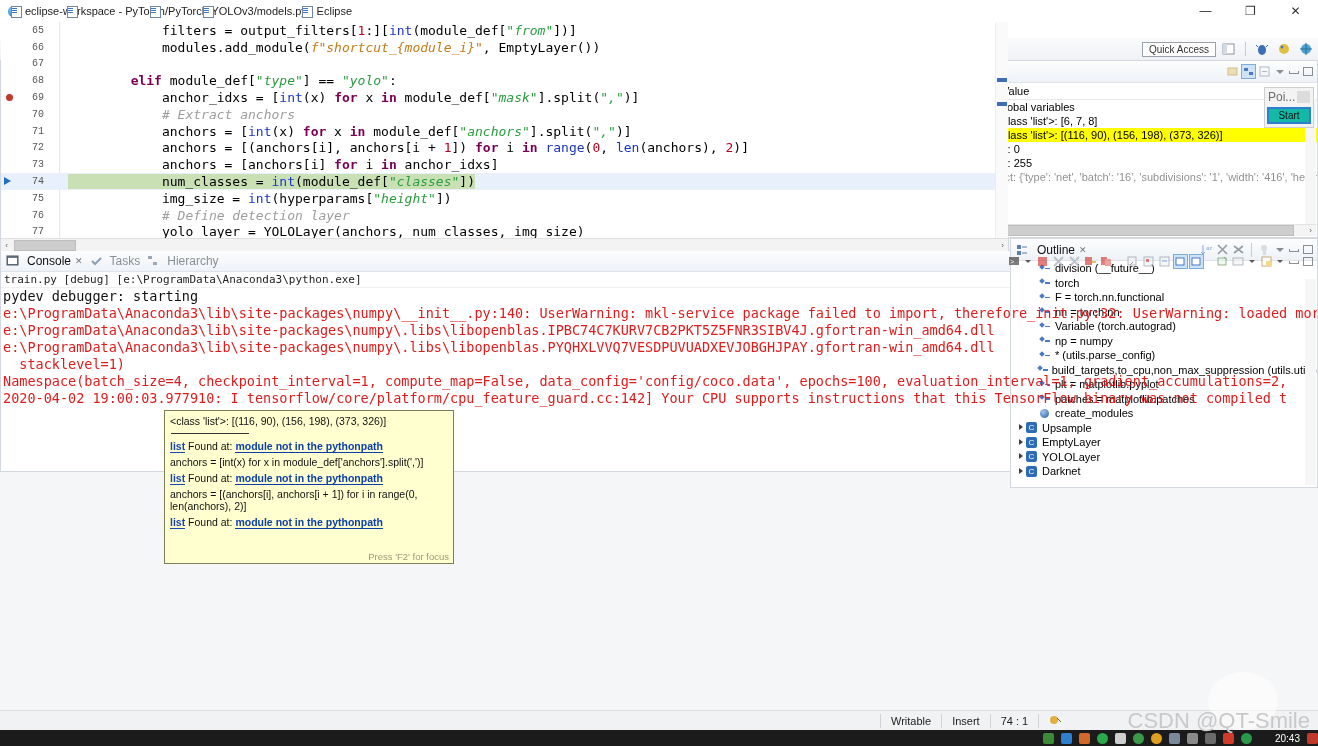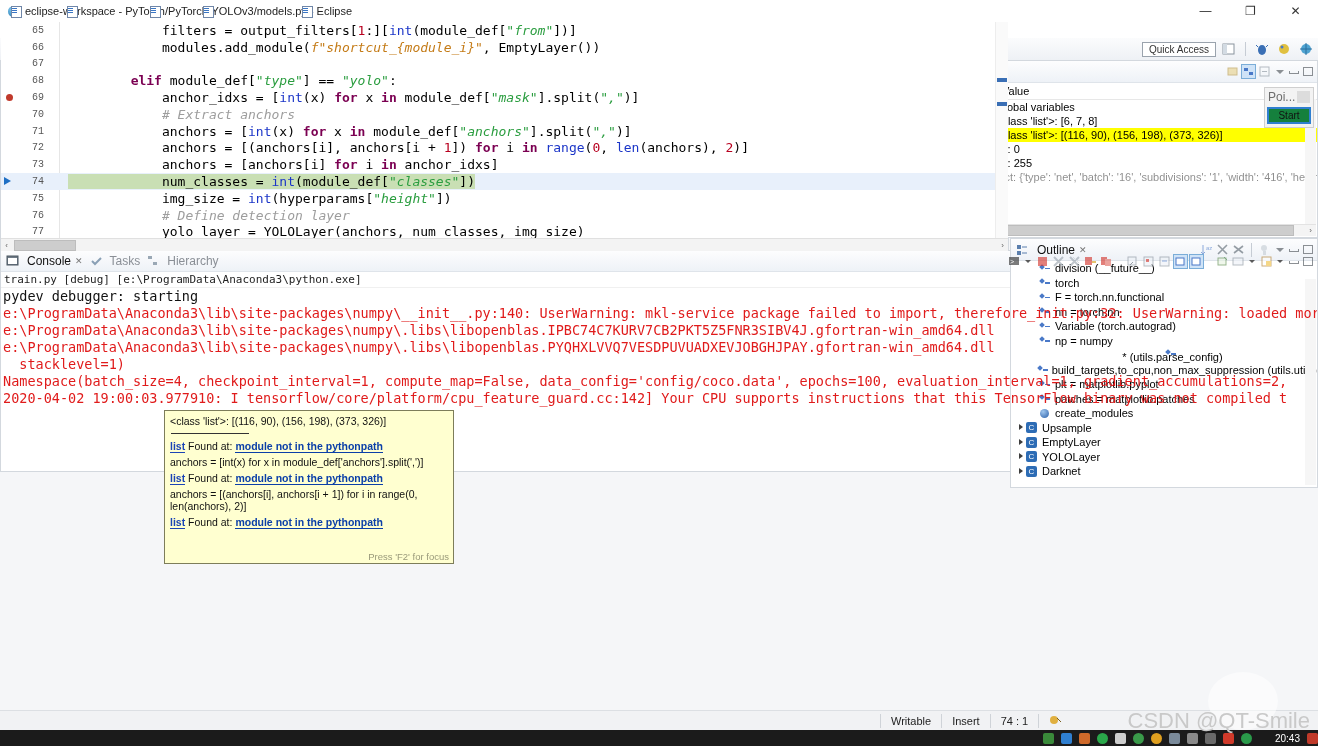--- a/index.html
+++ b/index.html
@@ -98,21 +98,21 @@
   .var-hscroll{position:absolute;left:1px;right:1px;bottom:1px;height:11px;background:#f4f4f4;
                border-top:1px solid #e3e3e3;display:flex;align-items:center;}
   .hs-thumb{height:9px;background:#cdcdcd;border:1px solid #bdbdbd;flex:1;margin:0 11px;}
   .hs-arr{width:11px;text-align:center;font-size:8px;color:#666;}
   .var-vscroll{position:absolute;right:1px;top:38px;bottom:13px;width:11px;background:#f6f6f6;}
 
   .popover{position:absolute;right:3px;top:26px;width:48px;background:#f3f3f3;
            border:1px solid #cfcfcf;z-index:40;}
   .pop-top{display:flex;align-items:center;justify-content:space-between;padding:2px 3px;font-size:12px;color:#6e6e6e;}
   .pop-sq{width:13px;height:12px;background:#dcdcdc;}
-  .pop-start{margin:1px 2px 3px 2px;border:2px solid #2f7fd0;background:#15803d;
+  .pop-start{margin:1px 2px 3px 2px;border:2px solid #2f7fd0;background:#14b8a6;
              text-align:center;font-size:10px;padding:1px 0;color:#111;}
 
   
   #editor{left:0;top:238px;width:1009px;height:250px;background:#fff;border:1px solid #d3d8de;
           box-sizing:border-box;}
   .ed-tabs{height:20px;background:linear-gradient(#f3f6f9,#e7ecf2);display:flex;align-items:flex-end;
            border-bottom:1px solid #cdd4dc;}
   .ed-tab{display:flex;align-items:center;gap:4px;height:19px;padding:0 9px;font-size:11.5px;
           color:#333;box-sizing:border-box;}
   .ed-tab.active{background:#fff;border:1px solid #cdd4dc;border-bottom:1px solid #fff;color:#000;}
@@ -696,21 +696,21 @@
         <div class="ol-row" style="padding-left: 17px;">
           <span class="ol-arrow"></span>
           <span class="ico-imp"></span>
           <span>Variable (torch.autograd)</span>
         </div>
         <div class="ol-row" style="padding-left: 17px;">
           <span class="ol-arrow"></span>
           <span class="ico-imp"></span>
           <span>np = numpy</span>
         </div>
-        <div class="ol-row" style="padding-left: 17px; flex-direction: column;">
+        <div class="ol-row" style="padding-left: 17px;">
           <span class="ol-arrow"></span>
           <span class="ico-imp"></span>
           <span>* (utils.parse_config)</span>
         </div>
         <div class="ol-row" style="padding-left: 17px;">
           <span class="ol-arrow"></span>
           <span class="ico-imp"></span>
           <span>build_targets,to_cpu,non_max_suppression (utils.utils)</span>
         </div>
         <div class="ol-row" style="padding-left: 17px;">

